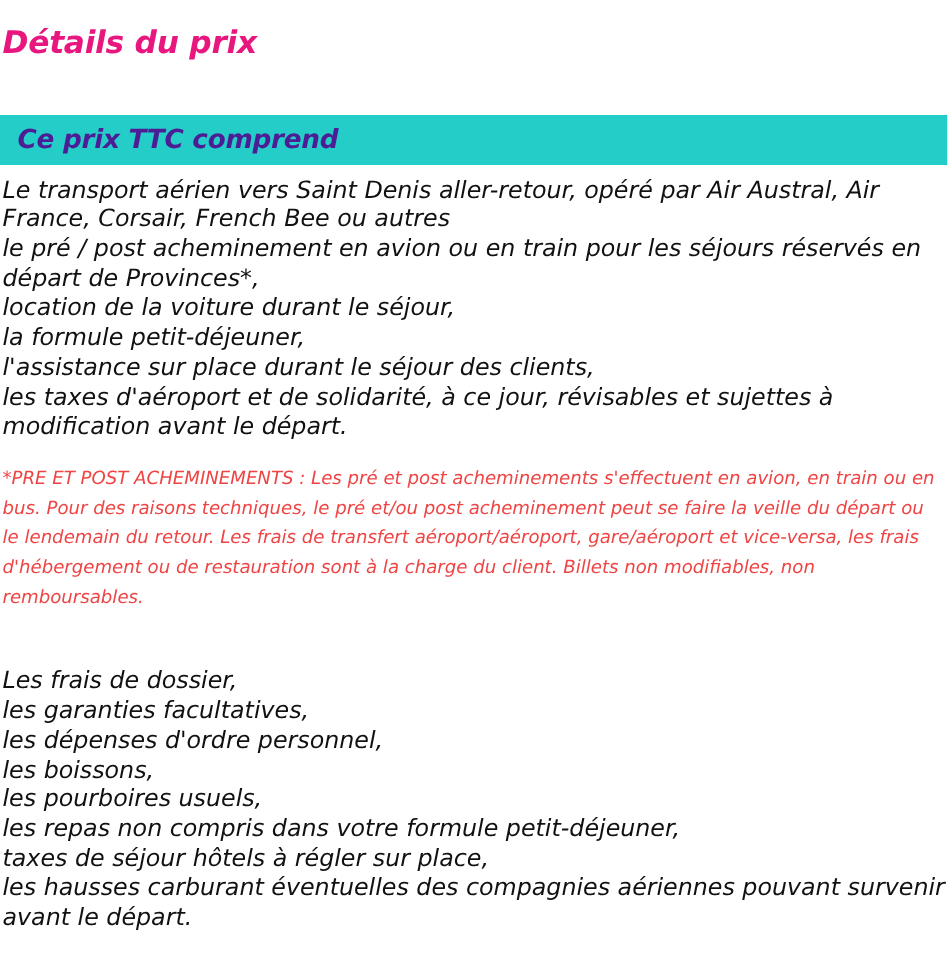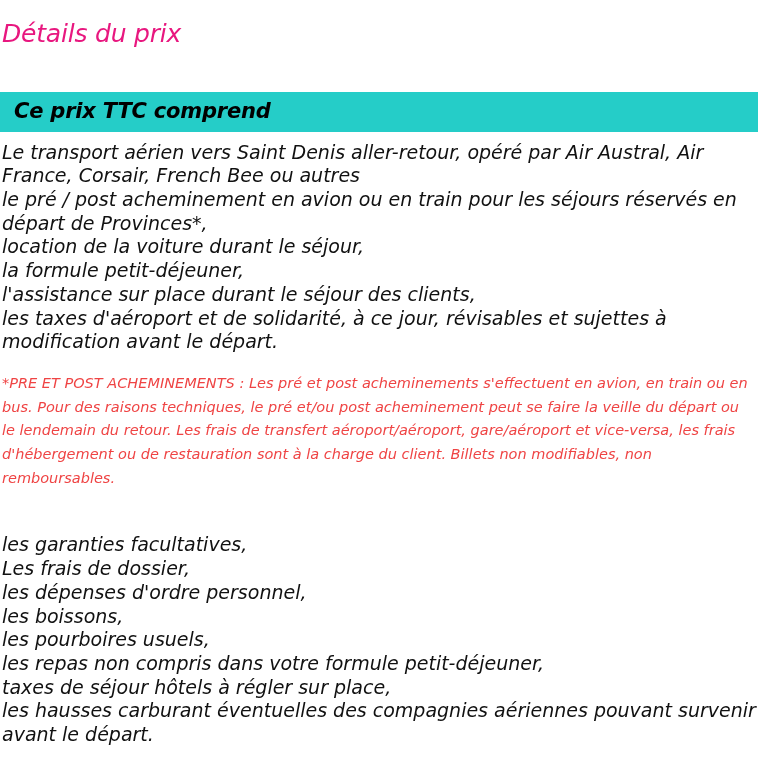--- a/index.html
+++ b/index.html
@@ -16,34 +16,34 @@
   }
   .page {
     width: 758px;
     height: 779px;
     position: relative;
     box-sizing: border-box;
   }
   .page-title {
     font-family: "DejaVu Sans", sans-serif;
     font-style: italic;
-    font-weight: normal;
+    font-weight: bold;
     font-size: 25px;
     color: #E8177F;
     letter-spacing: -0.2px;
     margin: 0;
     padding: 20px 0 0 2px;
     line-height: 1.1;
   }
   .section {
     margin: 0;
   }
   .section-header {
     background: #25CDC8;
-    color: #000000;
+    color: #4c1d95;
     font-style: italic;
     font-weight: bold;
     font-size: 21px;
     letter-spacing: -0.2px;
     padding: 7px 0 9px 14px;
     box-sizing: border-box;
     width: 758px;
     line-height: 1.15;
   }
   .spacer-top { height: 44px; }
@@ -89,22 +89,22 @@
       <div class="line">les taxes d'aéroport et de solidarité, à ce jour, révisables et sujettes à modification avant le départ.</div>
       <div class="gap-small"></div>
       <p class="para">*PRE ET POST ACHEMINEMENTS : Les pré et post acheminements s'effectuent en avion, en train ou en bus. Pour des raisons techniques, le pré et/ou post acheminement peut se faire la veille du départ ou le lendemain du retour. Les frais de transfert aéroport/aéroport, gare/aéroport et vice-versa, les frais d'hébergement ou de restauration sont à la charge du client. Billets non modifiables, non remboursables.</p>
     </div>
   </div>
 
   <div class="gap-large"></div>
 
   <div class="section">
     <div class="section-body list-block-2">
+      <div class="line">Les frais de dossier,</div>
       <div class="line">les garanties facultatives,</div>
-      <div class="line">Les frais de dossier,</div>
       <div class="line">les dépenses d'ordre personnel,</div>
       <div class="line">les boissons,</div>
       <div class="line">les pourboires usuels,</div>
       <div class="line">les repas non compris dans votre formule petit-déjeuner,</div>
       <div class="line">taxes de séjour hôtels à régler sur place,</div>
       <div class="line">les hausses carburant éventuelles des compagnies aériennes pouvant survenir avant le départ.</div>
     </div>
   </div>
 
 </div>

